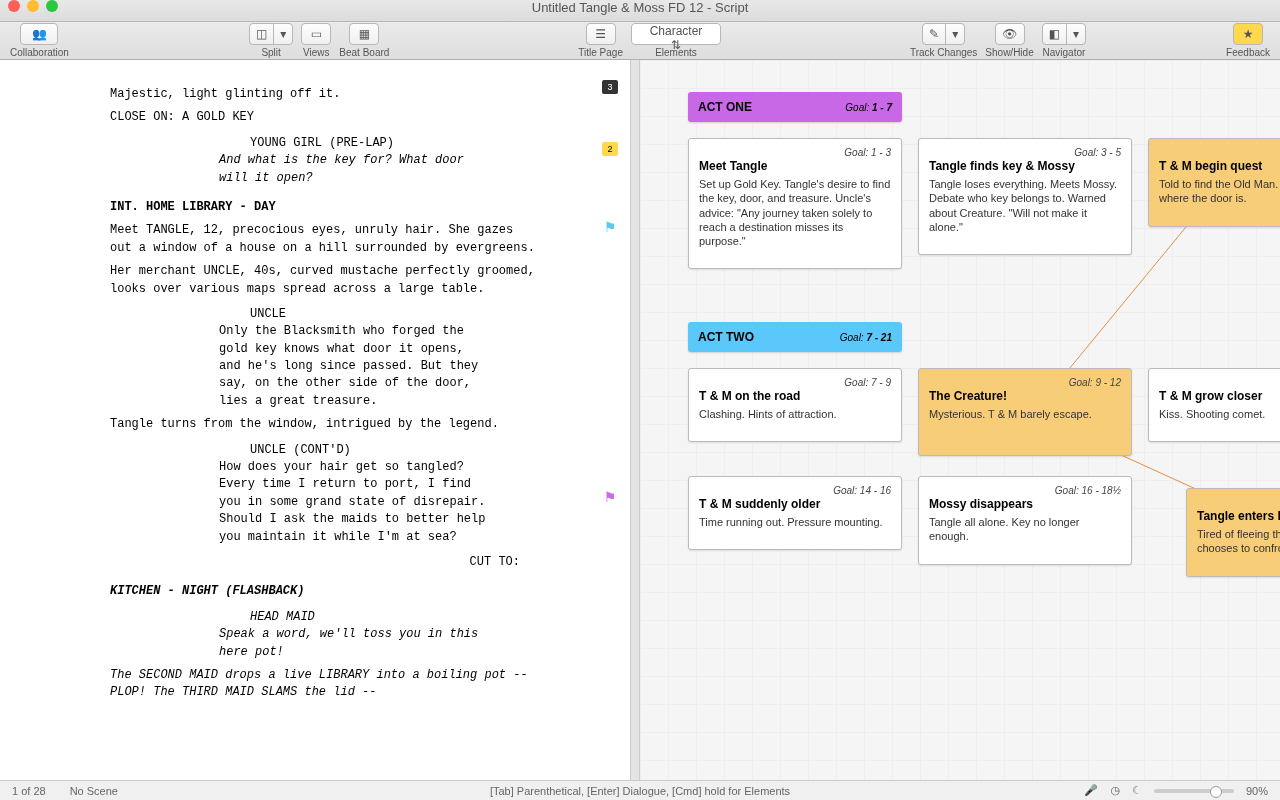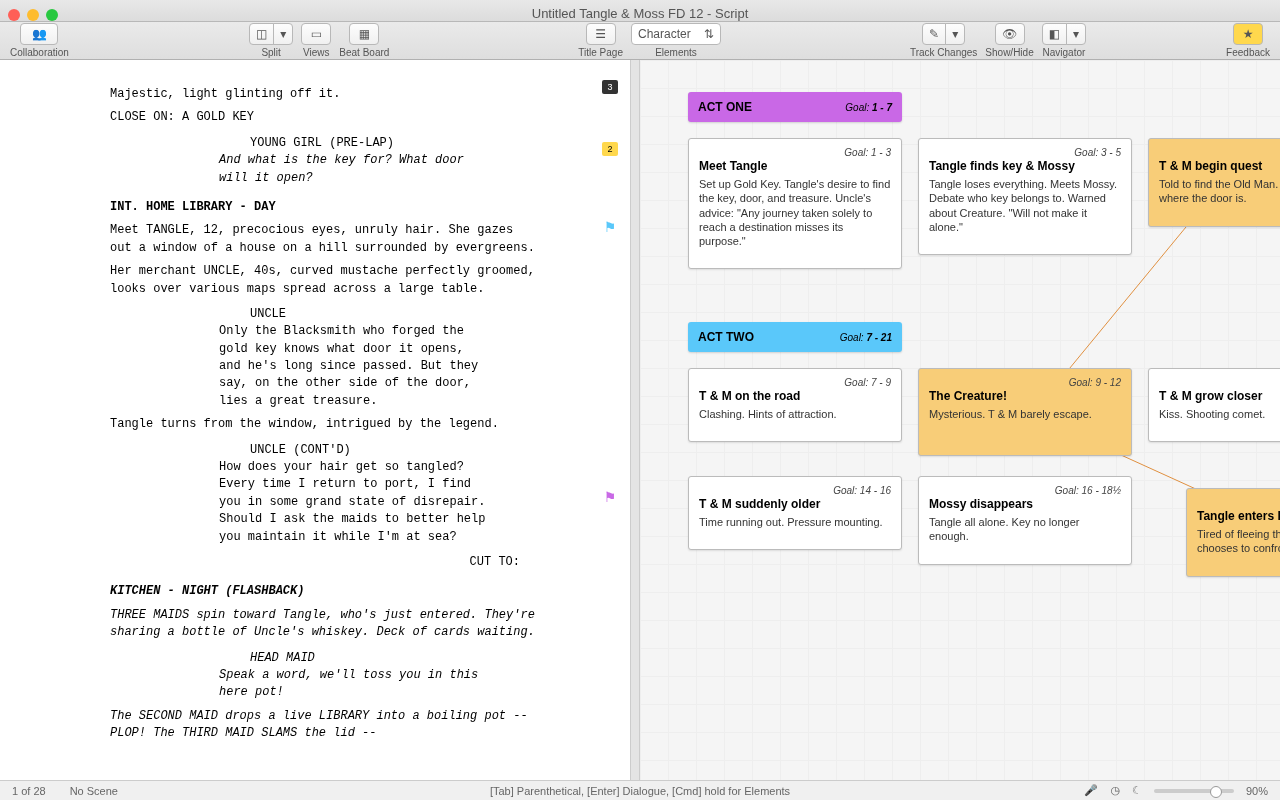--- a/index.html
+++ b/index.html
@@ -1,30 +1,30 @@
 <!DOCTYPE html>
 <html><head>
 <meta charset="utf-8">
 <style>
 * { margin:0; padding:0; box-sizing:border-box; }
 body { font-family:-apple-system,BlinkMacSystemFont,"Helvetica Neue",sans-serif; font-size:12px; background:#f0f0f0; width:1280px; height:800px; overflow:hidden; position:relative; }
-.titlebar { height:22px; background:linear-gradient(#e8e8e8,#dcdcdc); display:flex; align-items:flex-end; padding:0 8px; border-bottom:1px solid #b8b8b8; }
+.titlebar { height:22px; background:linear-gradient(#e8e8e8,#dcdcdc); display:flex; align-items:flex-start; padding:0 8px; border-bottom:1px solid #b8b8b8; }
 .traffic { display:flex; gap:7px; }
 .traffic span { width:12px; height:12px; border-radius:50%; display:block; }
 .tl-close{background:#ff5f57;} .tl-min{background:#febc2e;} .tl-max{background:#28c840;}
 .title { position:absolute; left:50%; transform:translateX(-50%); color:#555; font-size:13px; }
 .toolbar { height:38px; background:linear-gradient(#eaeaea,#dedede); border-bottom:1px solid #b0b0b0; display:flex; align-items:center; padding:0 10px; gap:0; }
 .tbitem { display:flex; flex-direction:column; align-items:center; gap:2px; font-size:10px; color:#555; }
 .tbbtn { height:22px; background:linear-gradient(#fdfdfd,#f0f0f0); border:1px solid #b8b8b8; border-radius:4px; display:flex; align-items:center; justify-content:center; padding:0 6px; font-size:12px; }
 .tbgroup { display:flex; }
 .tbgroup .tbbtn { border-radius:0; margin-left:-1px; }
 .tbgroup .tbbtn:first-child { border-radius:4px 0 0 4px; margin-left:0; }
 .tbgroup .tbbtn:last-child { border-radius:0 4px 4px 0; }
 .spacer { flex:1; }
-.elements { height:22px; width:90px; background:#fff; border:1px solid #b8b8b8; border-radius:4px; display:flex; align-items:center; justify-content:space-between; padding:0 6px; font-size:12px; }
+.elements { height:22px; width:90px; background:#fff; border:1px solid #b8b8b8; border-radius:4px; display:flex; align-items:center; justify-content:space-between; padding:0 6px; font-size:12px;flex-direction:column; }
 .main { display:flex; height:720px; }
 .scriptpane { width:630px; background:#fff; position:relative; overflow:hidden; }
 .script { padding:20px 40px 20px 110px; font-family:"Courier New",Courier,monospace; font-size:12px; line-height:1.45; color:#000; }
 .script .action { margin:6px 0; width:430px; }
 .script .scene { font-weight:bold; margin:12px 0 6px 0; }
 .script .char { margin-left:140px; margin-top:8px; }
 .script .dlg { margin-left:109px; width:270px; }
 .script .ital { font-style:italic; }
 .script .trans { text-align:right; width:410px; margin:8px 0; }
 .margin-marks { position:absolute; right:12px; top:20px; width:20px; }
@@ -137,21 +137,20 @@
         <div class="scene">INT. HOME LIBRARY - DAY</div>
         <div class="action">Meet TANGLE, 12, precocious eyes, unruly hair. She gazes out a window of a house on a hill surrounded by evergreens.</div>
         <div class="action">Her merchant UNCLE, 40s, curved mustache perfectly groomed, looks over various maps spread across a large table.</div>
         <div class="char">UNCLE</div>
         <div class="dlg">Only the Blacksmith who forged the gold key knows what door it opens, and he's long since passed. But they say, on the other side of the door, lies a great treasure.</div>
         <div class="action">Tangle turns from the window, intrigued by the legend.</div>
         <div class="char">UNCLE (CONT'D)</div>
         <div class="dlg">How does your hair get so tangled? Every time I return to port, I find you in some grand state of disrepair. Should I ask the maids to better help you maintain it while I'm at sea?</div>
         <div class="trans">CUT TO:</div>
         <div class="scene ital">KITCHEN - NIGHT (FLASHBACK)</div>
-        <div class="action ital">THREE MAIDS spin toward Tangle, who's just entered. They're sharing a bottle of Uncle's whiskey. Deck of cards waiting.</div>
         <div class="char ital">HEAD MAID</div>
         <div class="dlg ital">Speak a word, we'll toss you in this here pot!</div>
         <div class="action ital">The SECOND MAID drops a live LIBRARY into a boiling pot -- PLOP! The THIRD MAID SLAMS the lid --</div>
       </div>
     <div class="margin-marks" id="marks">
         <div class="mark mark-count" style="top: 0px;">3</div>
         <div class="mark mark-yellow" style="top: 62px;">2</div>
         <div class="mark mark-flag" style="top: 140px;">⚑</div>
         <div class="mark mark-purple" style="top: 410px;">⚑</div>
       </div>

